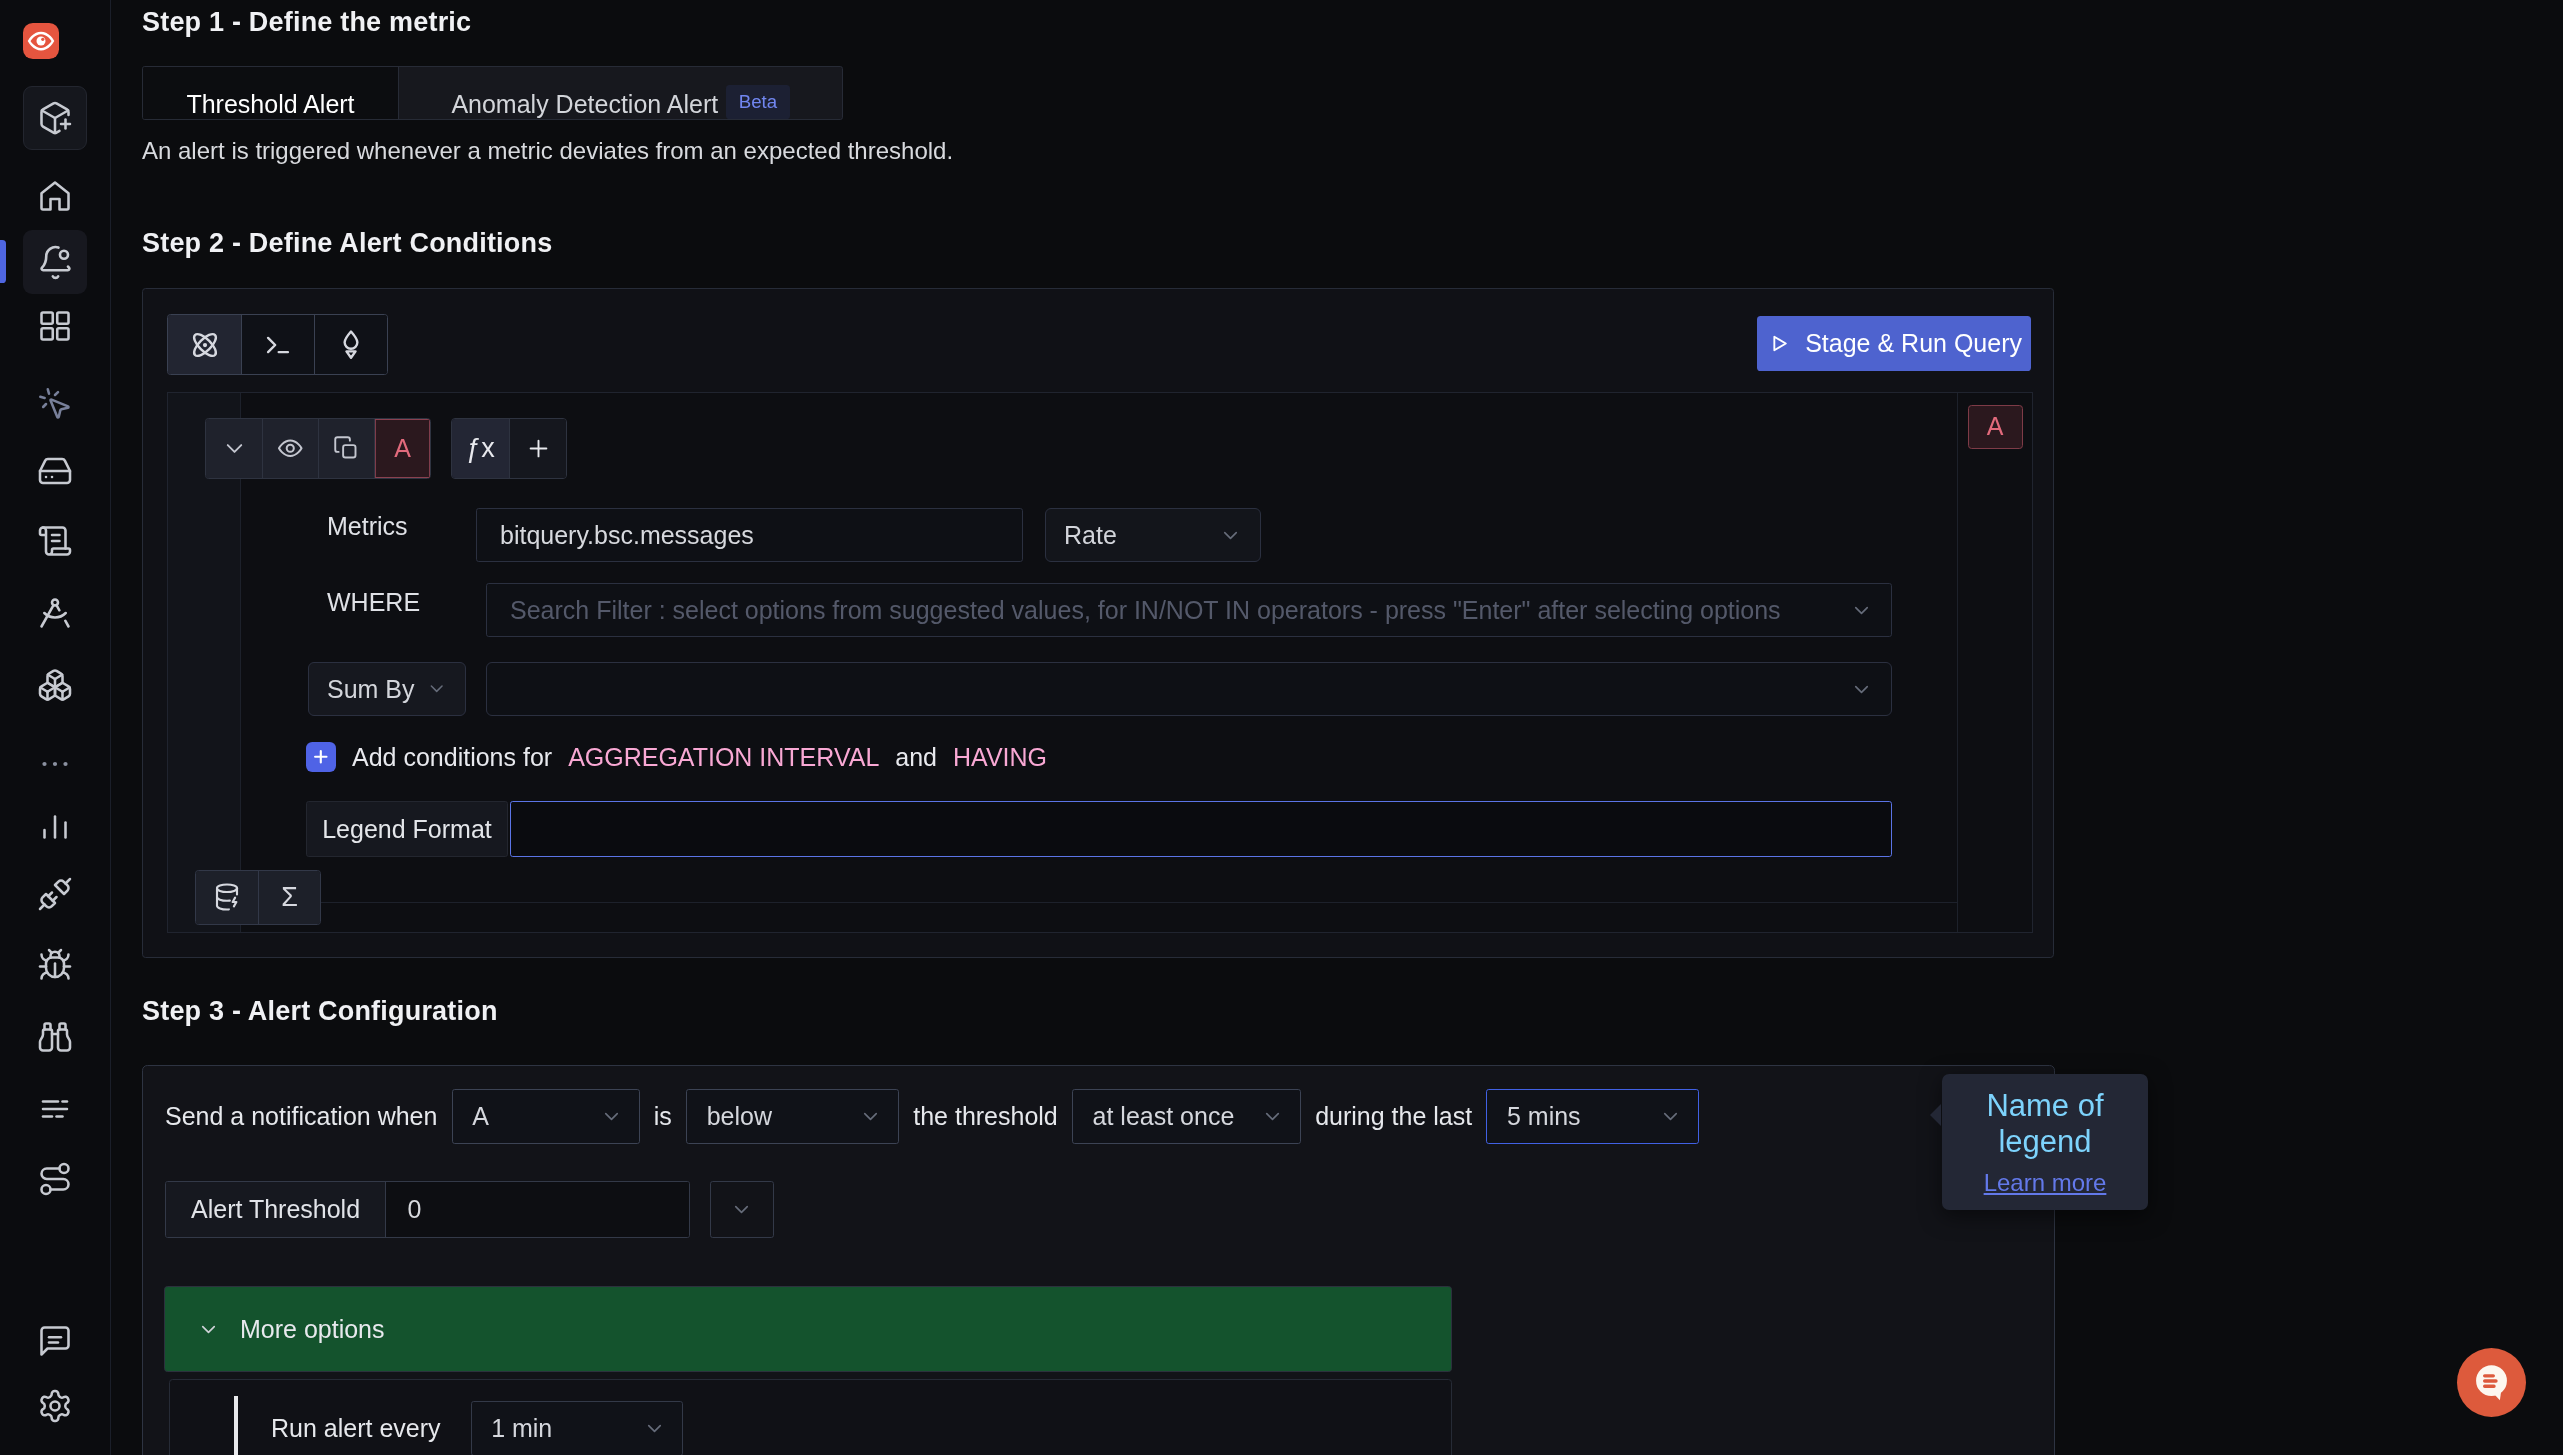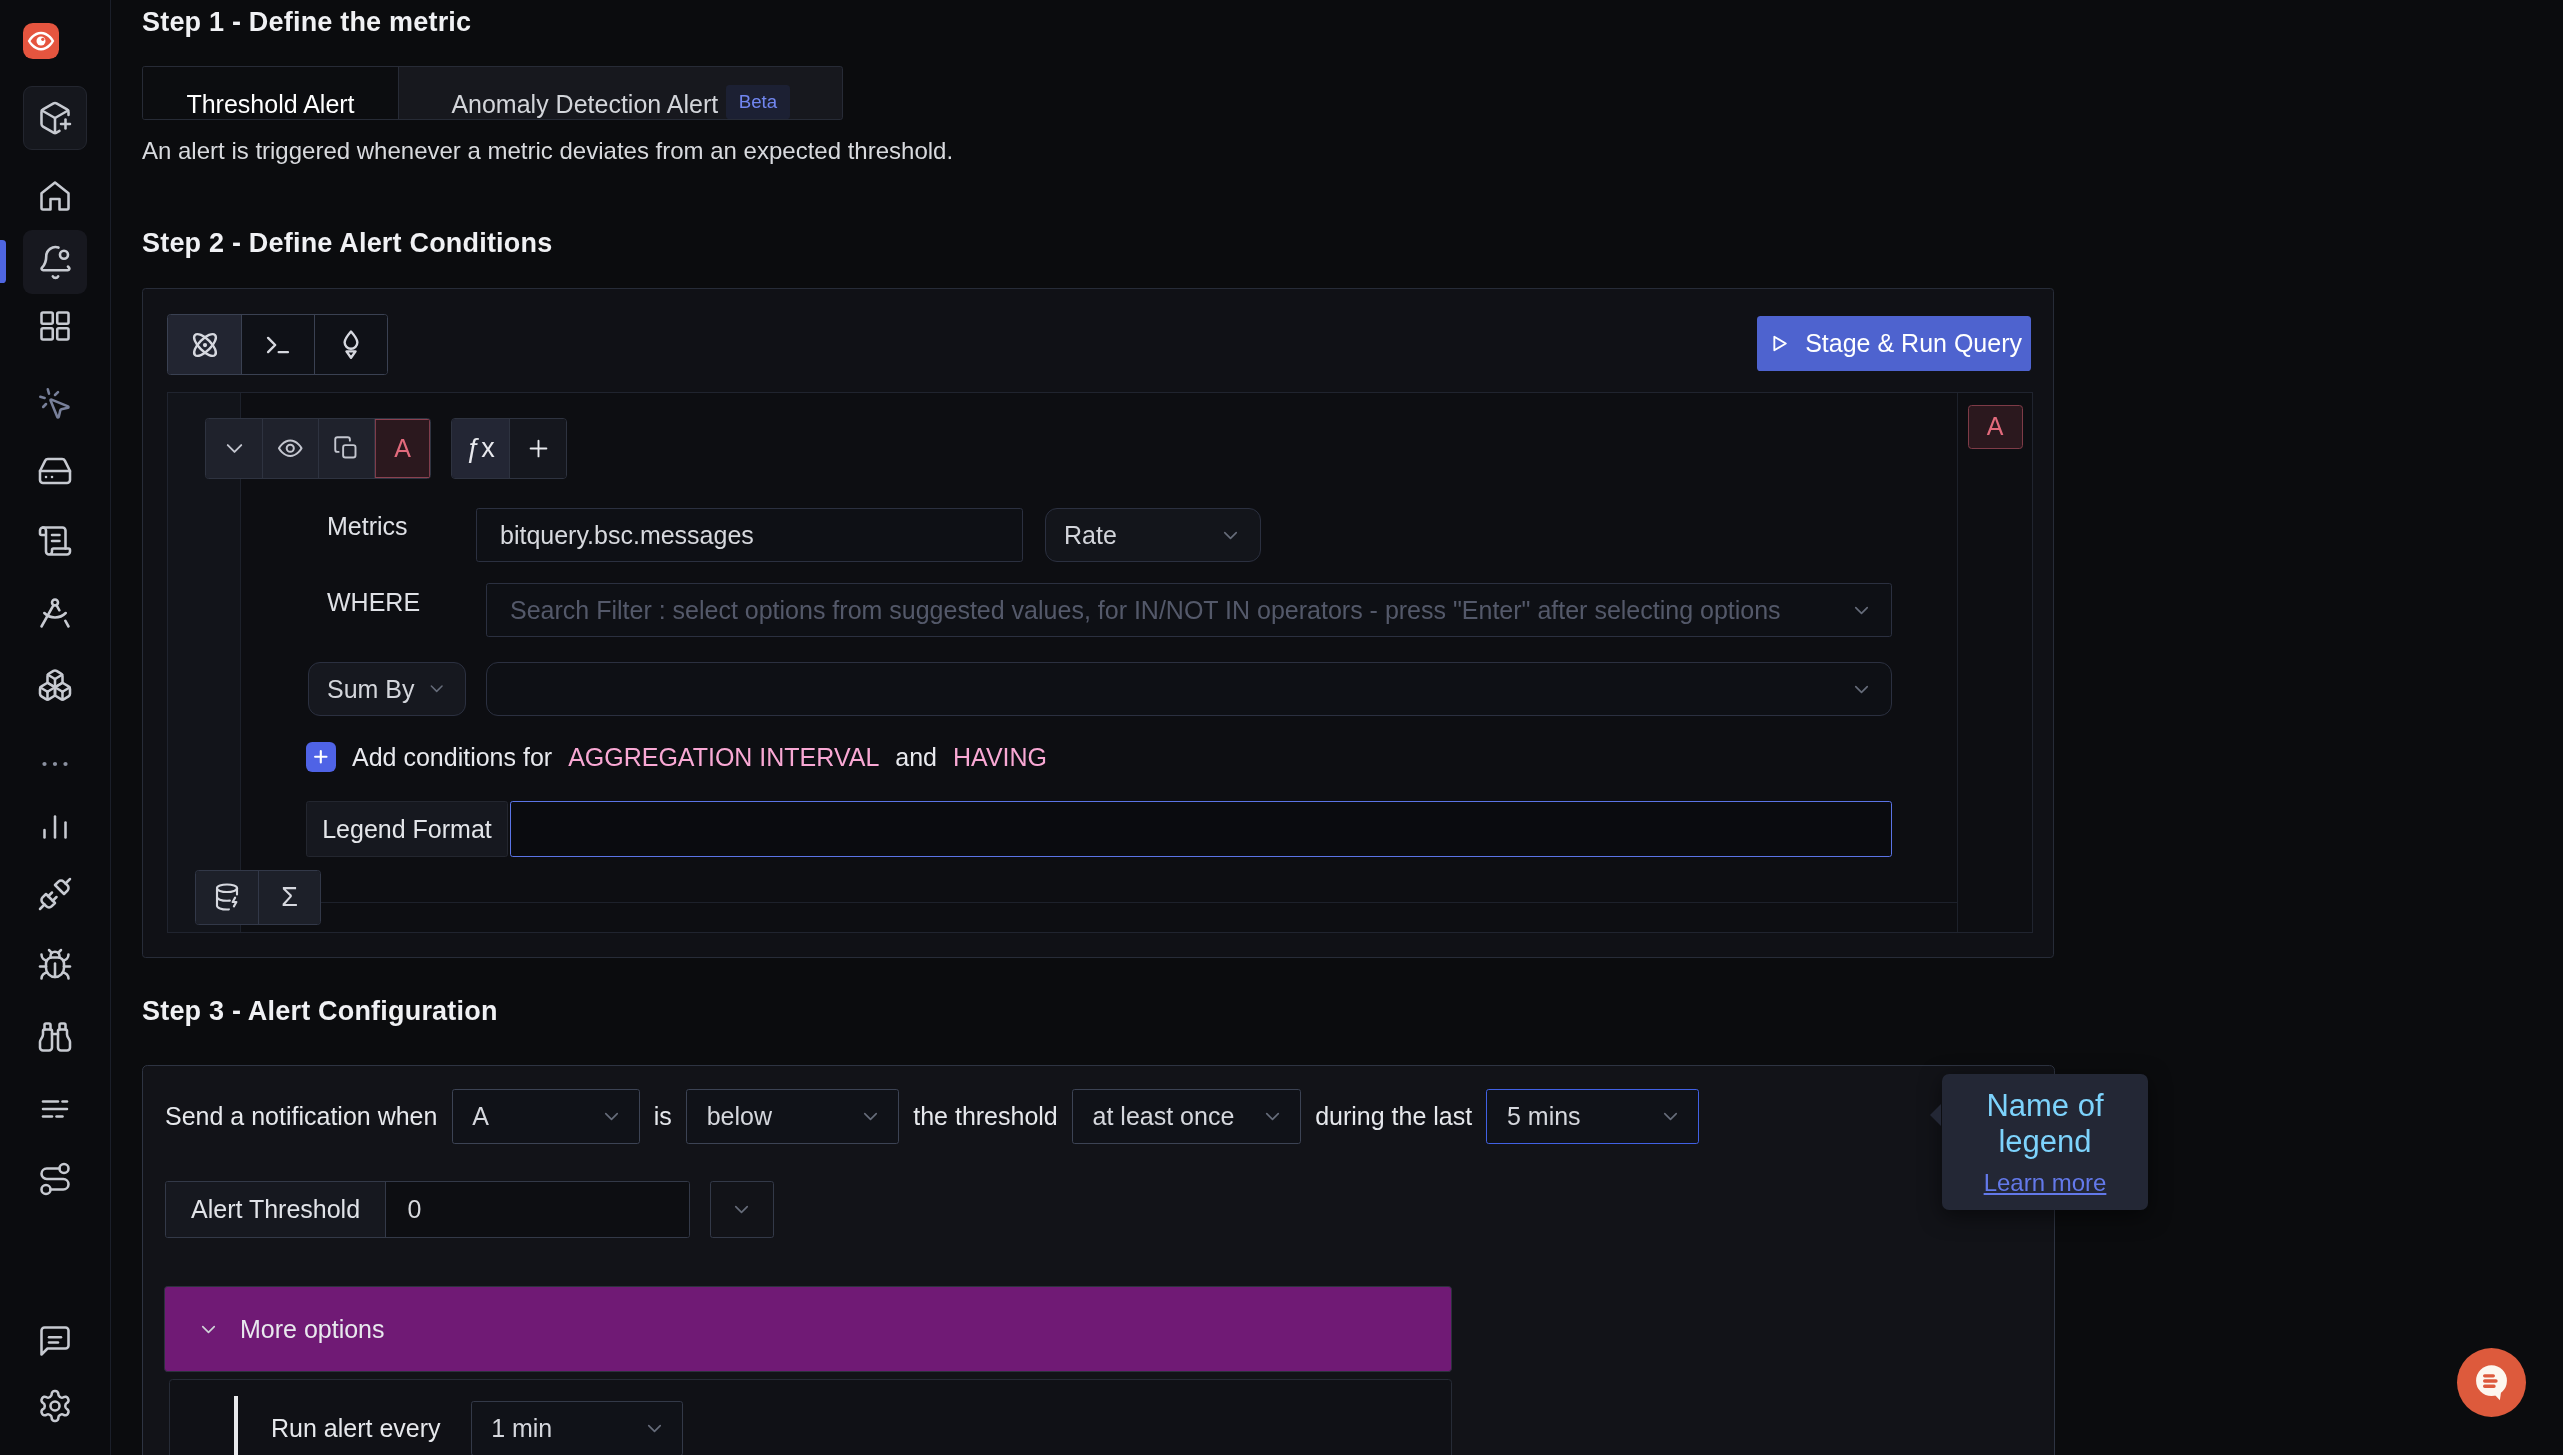--- a/index.html
+++ b/index.html
@@ -57,21 +57,21 @@
   .qicons .cell.red { background:#2b181e; color:#e26a7c; font-size:25px; box-shadow: inset 0 0 0 0.9px #8a4150; }
   .fxgrp { position:absolute; left:283px; top:25px; display:flex; border:0.9px solid #2e3340; border-radius:4px; overflow:hidden; }
   .fxgrp .cell { width:57px; height:59px; display:flex; align-items:center; justify-content:center; color:#e8e9ee; }
   .fxgrp .fx { background:#232634; font-size:27px; }
   .fxgrp .pl { background:#15171e; border-left:0.9px solid #2e3340; }
 
   .flabel { position:absolute; font-size:25px; color:#dfe1e6; }
   .inputbox { position:absolute; height:54px; background:#0e1015; border:0.9px solid #2b3040; border-radius:2.7px; display:flex; align-items:center; }
   .inputbox input { background:transparent; border:none; outline:none; color:#d7d9de; font-size:25px; font-family:"Liberation Sans",sans-serif; width:100%; padding:0 23px; }
   .inputbox input::placeholder { color:#54596a; }
-  .ddl { position:absolute; height:54px; background:#13151b; border:0.9px solid #2b3040; border-radius:12px; display:flex; align-items:center; justify-content:space-between; padding:16px 18px; font-size:25px; color:#d3d5db; }
+  .ddl { position:absolute; height:54px; background:#13151b; border:0.9px solid #2b3040; border-radius:6px; display:flex; align-items:center; justify-content:space-between; padding:16px 18px; font-size:25px; color:#d3d5db; }
   .chv { color:#666c7a; flex:0 0 auto; }
   .chip { background:#16181f; border:0.9px solid #23262f; border-radius:2.7px; display:flex; align-items:center; justify-content:center; font-size:25px; color:#e4e6ea; }
 
   .condrow { position:absolute; left:138px; top:349px; display:flex; align-items:center; gap:16px; font-size:25px; color:#e8e9ee; }
   .plusbtn { width:30px; height:30px; background:#4f63e6; border-radius:6.2px; display:flex; align-items:center; justify-content:center; color:#fff; }
   .bluelink { color:#f9a8d4; }
 
   .legendchip { position:absolute; left:138px; top:408px; width:202px; height:56px; }
   .legendinput { position:absolute; left:342px; top:408px; width:1382px; height:56px; background:#0a0b0f; border:1.8px solid #5b74e6; }
 
@@ -90,21 +90,21 @@
   .panel3 { position:absolute; left:31px; top:1065px; width:1913px; height:534px; background:#121318; border:0.9px solid #2e3442; border-radius:5.3px; }
   .sentence { position:absolute; left:22px; top:23px; display:flex; align-items:center; gap:14.2px; font-size:25px; color:#e6e8ec; }
   .dd { height:55px; background:#101218; border:0.9px solid #3c4354; border-radius:2.7px; display:flex; align-items:center; justify-content:space-between; padding:0 16px 0 19.6px; color:#d5d7dd; }
   .dd.focus { border:1.8px solid #4161e4; }
   .thr { position:absolute; left:22px; top:115px; display:flex; align-items:center; }
   .thrbox { display:flex; height:57px; border:0.9px solid #333948; border-radius:2.7px; overflow:hidden; }
   .thrlabel { background:#16181f; display:flex; align-items:center; padding:0 25px; font-size:25px; color:#e2e4e9; border-right:0.9px solid #333948; }
   .thrinput { width:303px; background:#0d0e12; display:flex; align-items:center; }
   .thrinput input { background:transparent; border:none; outline:none; color:#d7d9de; font-size:25px; font-family:"Liberation Sans",sans-serif; width:100%; padding:0 21.4px; }
   .unitdd { margin-left:19.6px; width:64px; height:57px; border:0.9px solid #333948; border-radius:2.7px; display:flex; align-items:center; justify-content:center; }
-  .moreopts { position:absolute; left:21.4px; top:220px; width:1288px; height:86px; background:#701a75; border:0.9px solid #2c313d; border-radius:3.6px; display:flex; align-items:center; padding-left:32px; gap:19.6px; color:#e8e9ee; font-size:25px; }
+  .moreopts { position:absolute; left:21.4px; top:220px; width:1288px; height:86px; background:#14532d; border:0.9px solid #2c313d; border-radius:3.6px; display:flex; align-items:center; padding-left:32px; gap:19.6px; color:#e8e9ee; font-size:25px; }
   .runbox { position:absolute; left:26px; top:313px; width:1283px; height:231px; background:#101116; border:0.9px solid #262b36; border-radius:3.6px 3.6px 0 0; }
   .indent { position:absolute; left:64px; top:16px; width:3.6px; height:205px; background:#e8e9ec; }
   .runrow { position:absolute; left:101px; top:20.5px; display:flex; align-items:center; gap:30px; font-size:25px; color:#e6e8ec; }
 
   .fab { position:absolute; left:2457px; top:1348px; width:69px; height:69px; border-radius:50%; background:#dd5a3c; display:flex; align-items:center; justify-content:center; z-index:30; }
 </style>
 </head>
 <body>
 
 <aside class="sidebar">

